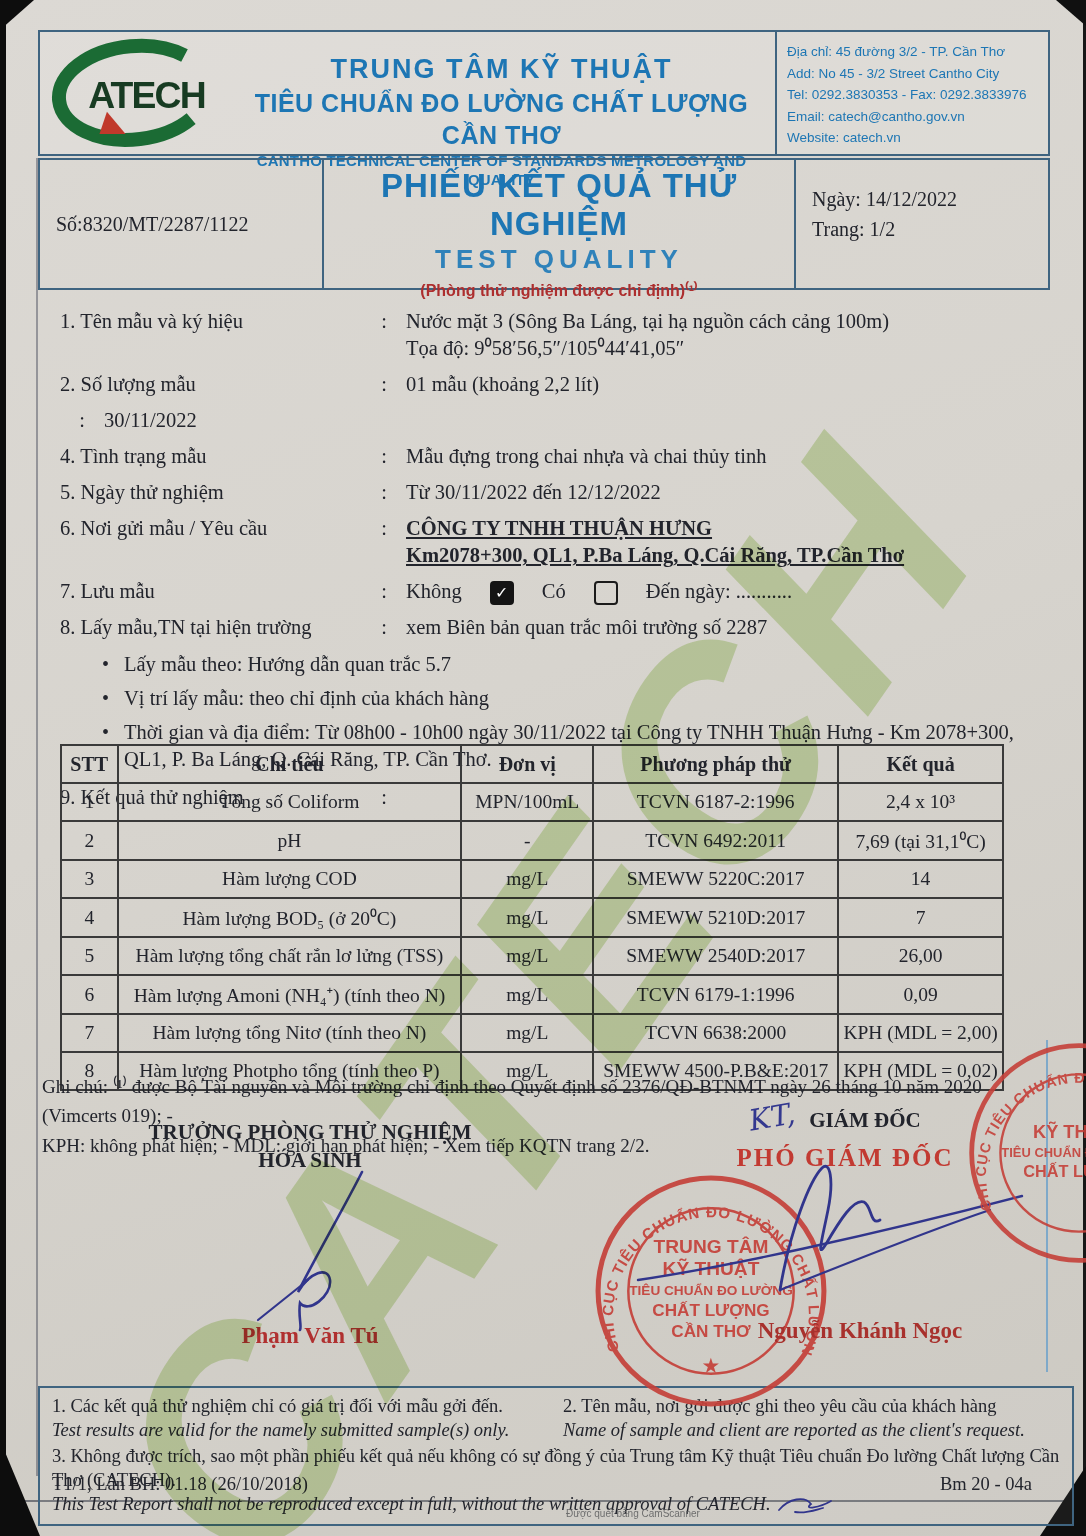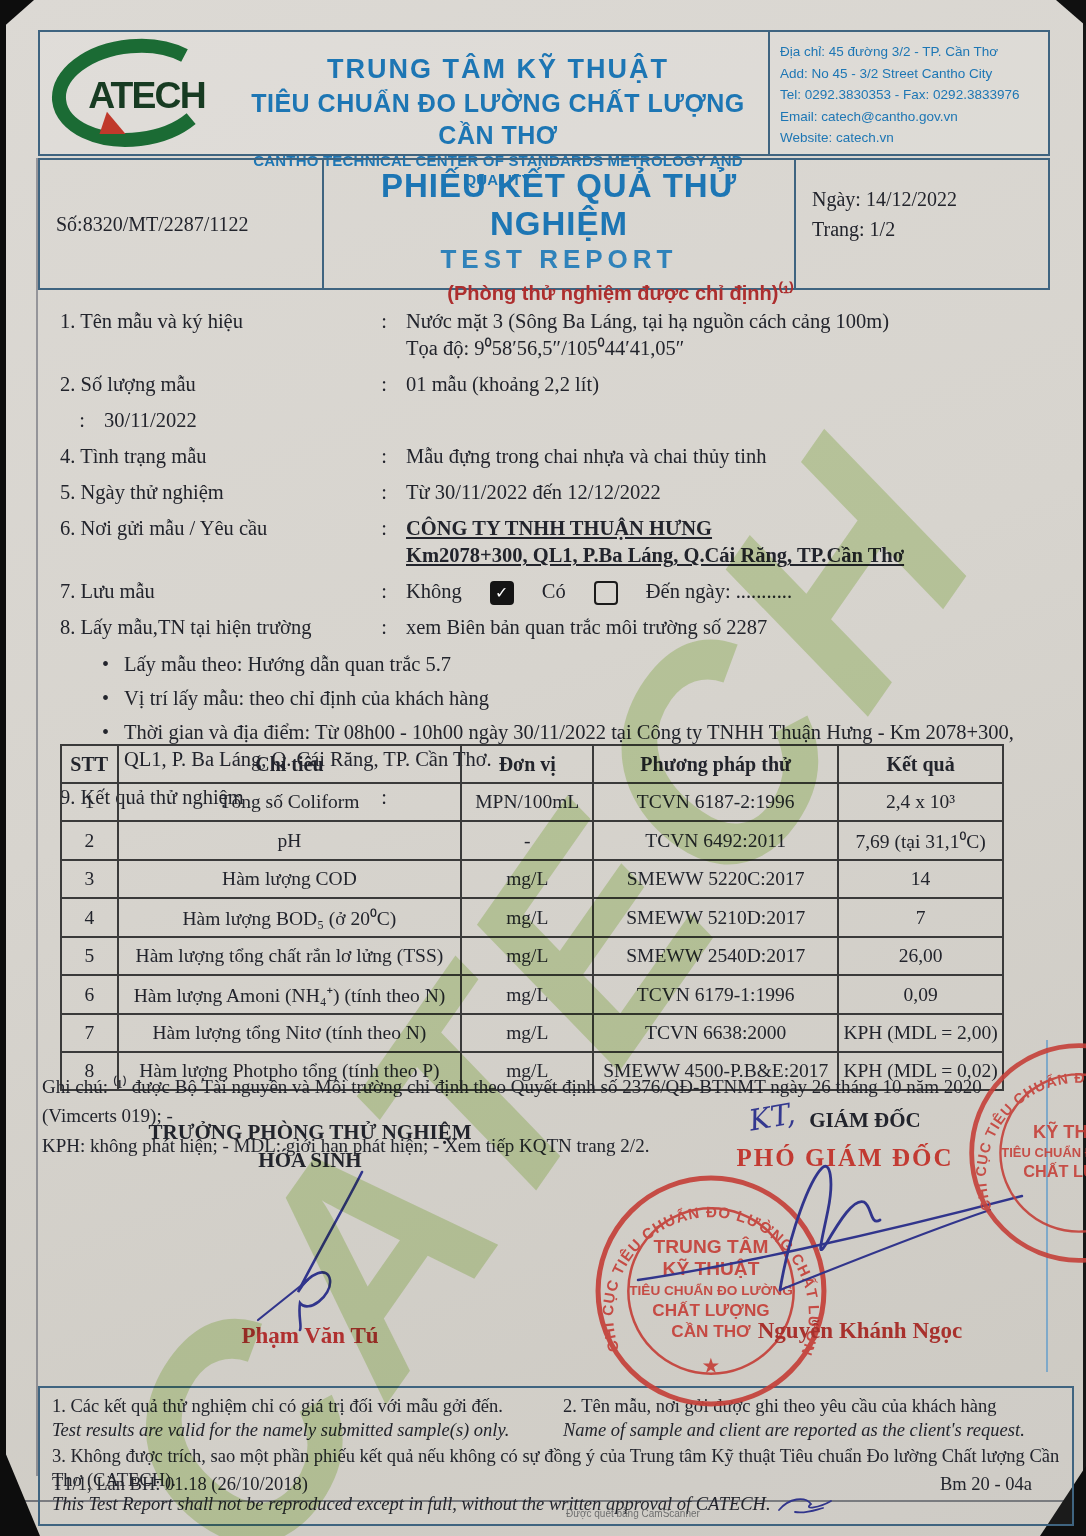--- a/index.html
+++ b/index.html
@@ -26,35 +26,35 @@
 
   
   .header-box{position:absolute;left:38px;top:30px;width:1008px;height:122px;
     border:2px solid #3f6480;display:flex;background:rgba(255,255,255,.12);}
   .logo-cell{width:188px;display:flex;align-items:center;justify-content:center;}
   .org-cell{flex:1;text-align:center;padding-top:20px;font-family:"Liberation Sans",sans-serif;
     color:#1d76b4;font-weight:bold;line-height:1.28;}
   .org1{font-size:27px;letter-spacing:2px;}
   .org2{font-size:25px;letter-spacing:.5px;}
   .org3{font-size:15px;letter-spacing:.2px;}
-  .contact-cell{width:256px;border-left:2px solid #3f6480;padding:9px 12px 0 10px;
+  .contact-cell{width:256px;border-left:2px solid #3f6480;padding:9px 5px 0 10px;
     font-family:"Liberation Sans",sans-serif;font-size:13.5px;color:#1d76b4;line-height:1.6;}
 
   
   .title-row{position:absolute;left:38px;top:158px;width:1008px;height:128px;
     border:2px solid #3f6480;display:flex;}
   .num-cell{width:266px;display:flex;align-items:center;padding-left:16px;font-size:20px;}
   .title-cell{flex:1;border-left:2px solid #3f6480;border-right:2px solid #3f6480;
     text-align:center;padding-top:7px;}
   .title-vi{font-family:"Liberation Sans",sans-serif;font-weight:bold;font-size:33px;
     color:#1d76b4;letter-spacing:1px;}
   .title-en{font-family:"Liberation Sans",sans-serif;font-weight:bold;font-size:26px;
     color:#2f82ba;letter-spacing:5px;margin-top:1px;}
-  .title-sub{font-family:"Liberation Sans",sans-serif;font-weight:bold;font-size:20px;
-    color:#ad2e2e;margin-top:4px;text-align:right;}
+  .title-sub{font-family:"Liberation Sans",sans-serif;font-weight:bold;font-size:16px;
+    color:#ad2e2e;margin-top:4px;}
   .date-cell{width:228px;padding:24px 8px 0 16px;font-size:20px;line-height:1.5;}
 
   
   .fields{position:absolute;left:60px;top:308px;width:965px;font-size:20.5px;z-index:1;}
   .frow{display:flex;margin-bottom:9px;line-height:1.32;}
   .flabel{width:302px;flex:0 0 auto;}
   .fcolon{width:44px;flex:0 0 auto;text-align:center;}
   .fvalue{flex:1;}
   .bold{font-weight:bold;text-decoration:underline;}
   .checkline{display:flex;align-items:center;gap:28px;}
@@ -135,21 +135,21 @@
       <div>Tel: 0292.3830353 - Fax: 0292.3833976</div>
       <div>Email:  catech@cantho.gov.vn</div>
       <div>Website: catech.vn</div>
     </div>
   </div>
 
   <div class="title-row">
     <div class="num-cell">Số:8320/MT/2287/1122</div>
     <div class="title-cell">
       <div class="title-vi">PHIẾU KẾT QUẢ THỬ NGHIỆM</div>
-      <div class="title-en">TEST REPORT</div>
+      <div class="title-en">TEST QUALITY</div>
       <div class="title-sub">(Phòng thử nghiệm được chỉ định)⁽¹⁾</div>
     </div>
     <div class="date-cell">
       <div>Ngày: 14/12/2022</div>
       <div>Trang: 1/2</div>
     </div>
   </div>
 
   <div class="fields">
     <div class="frow">

